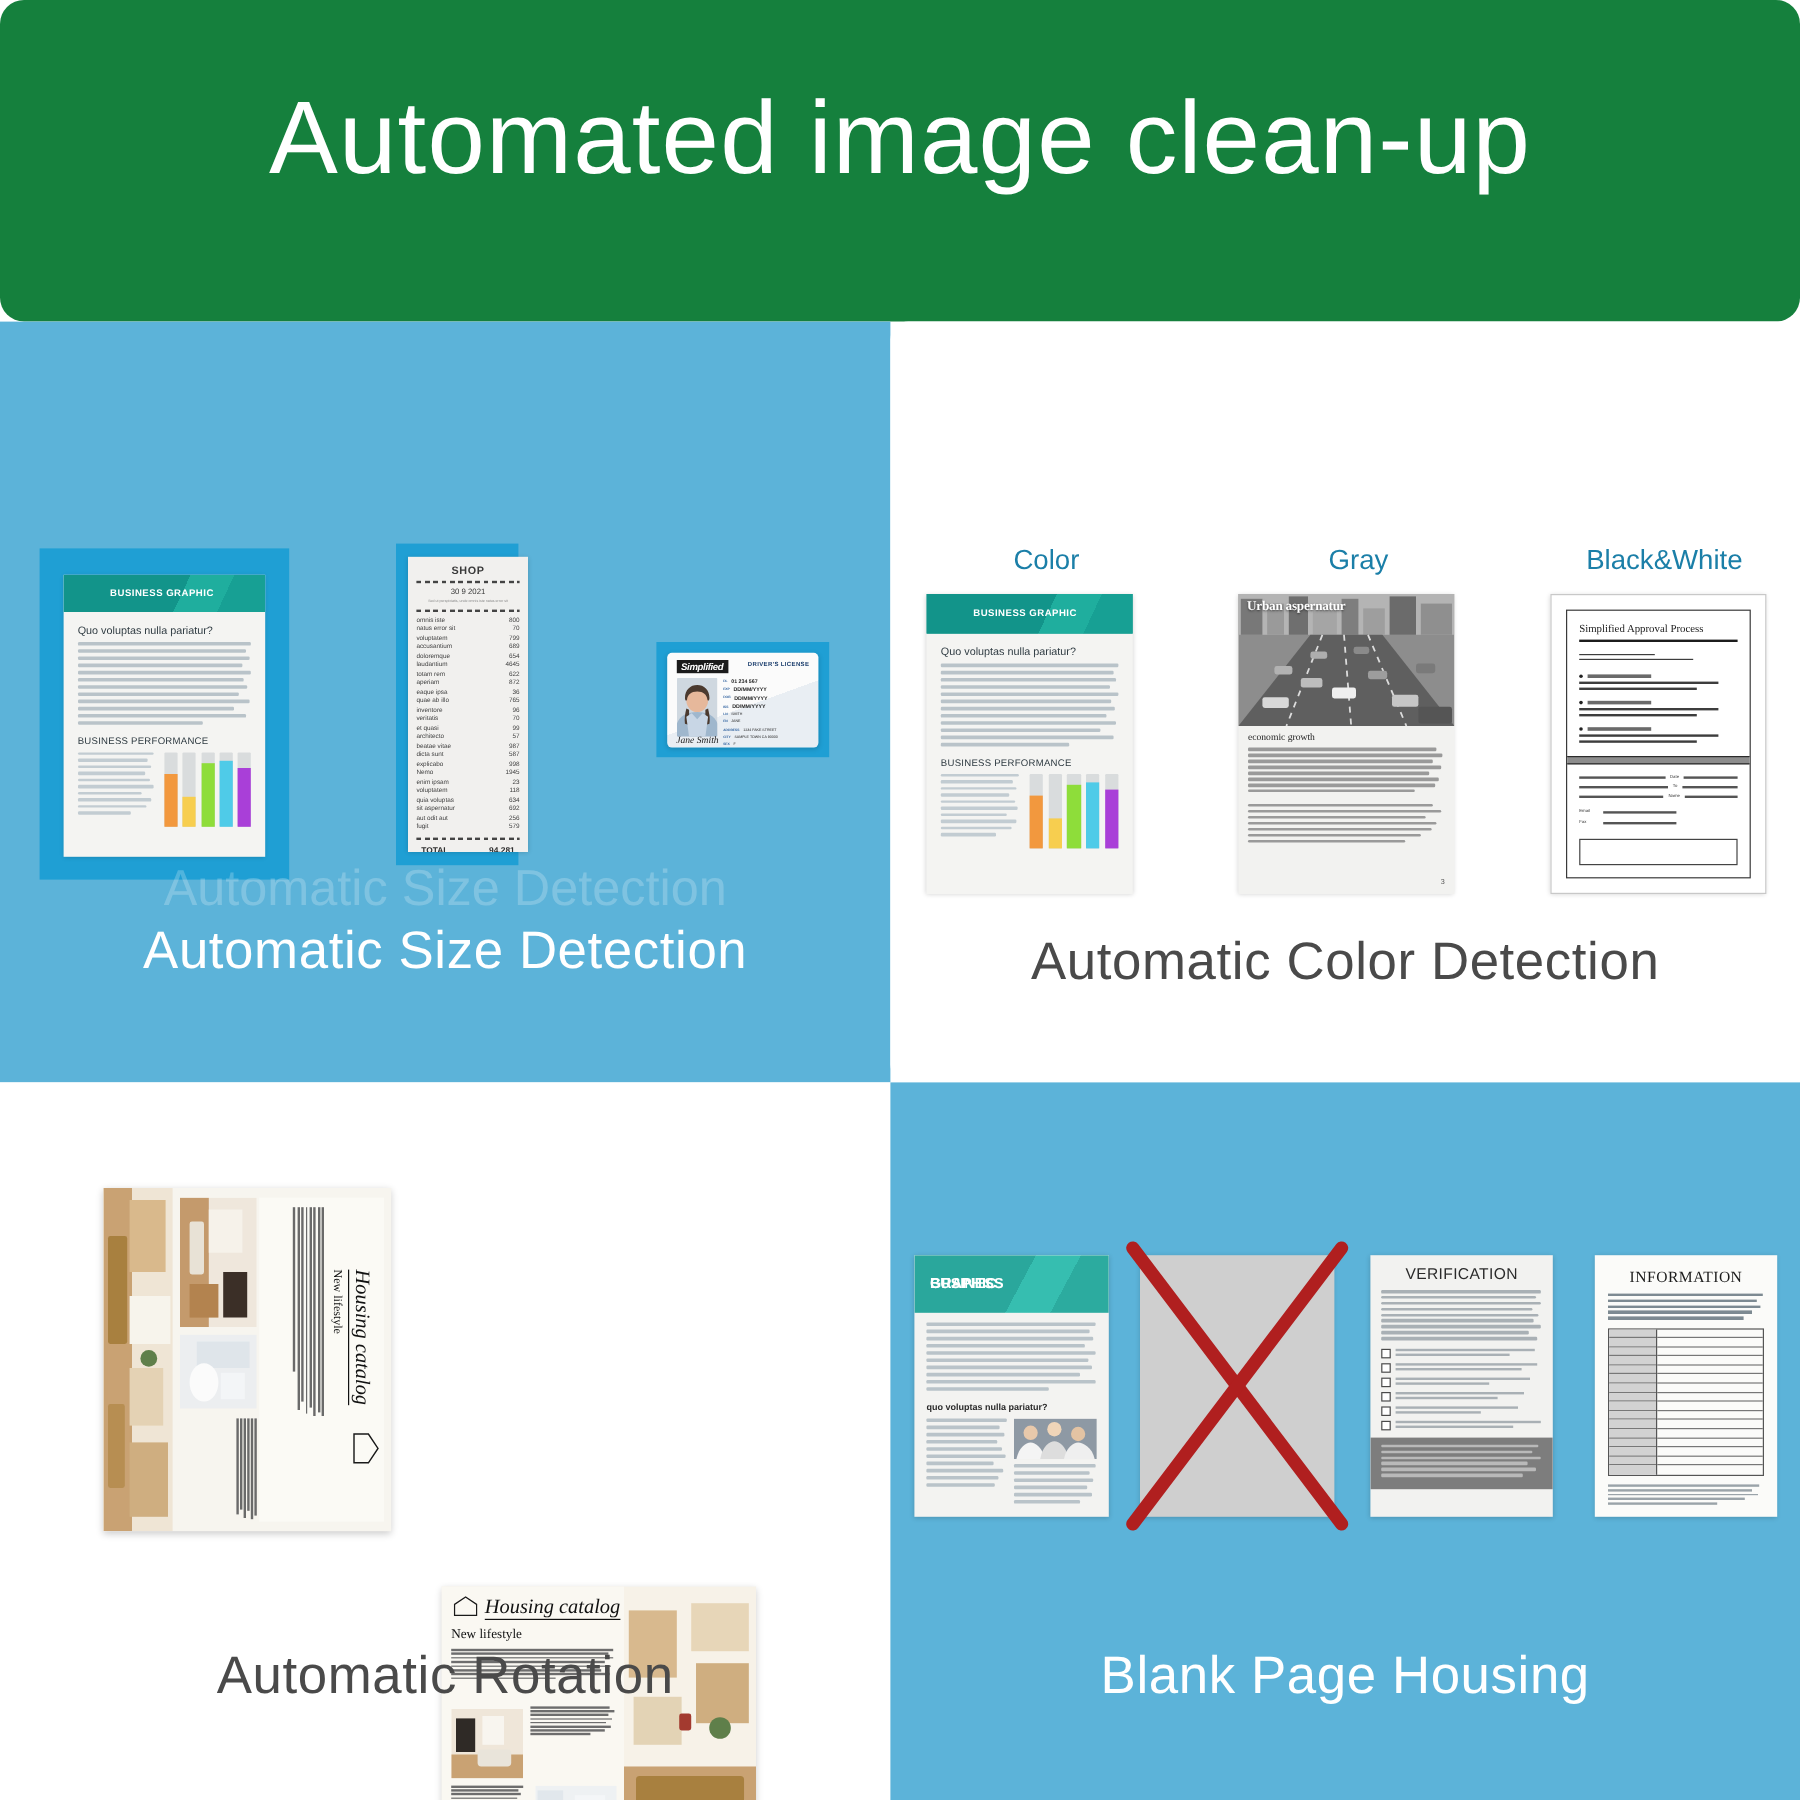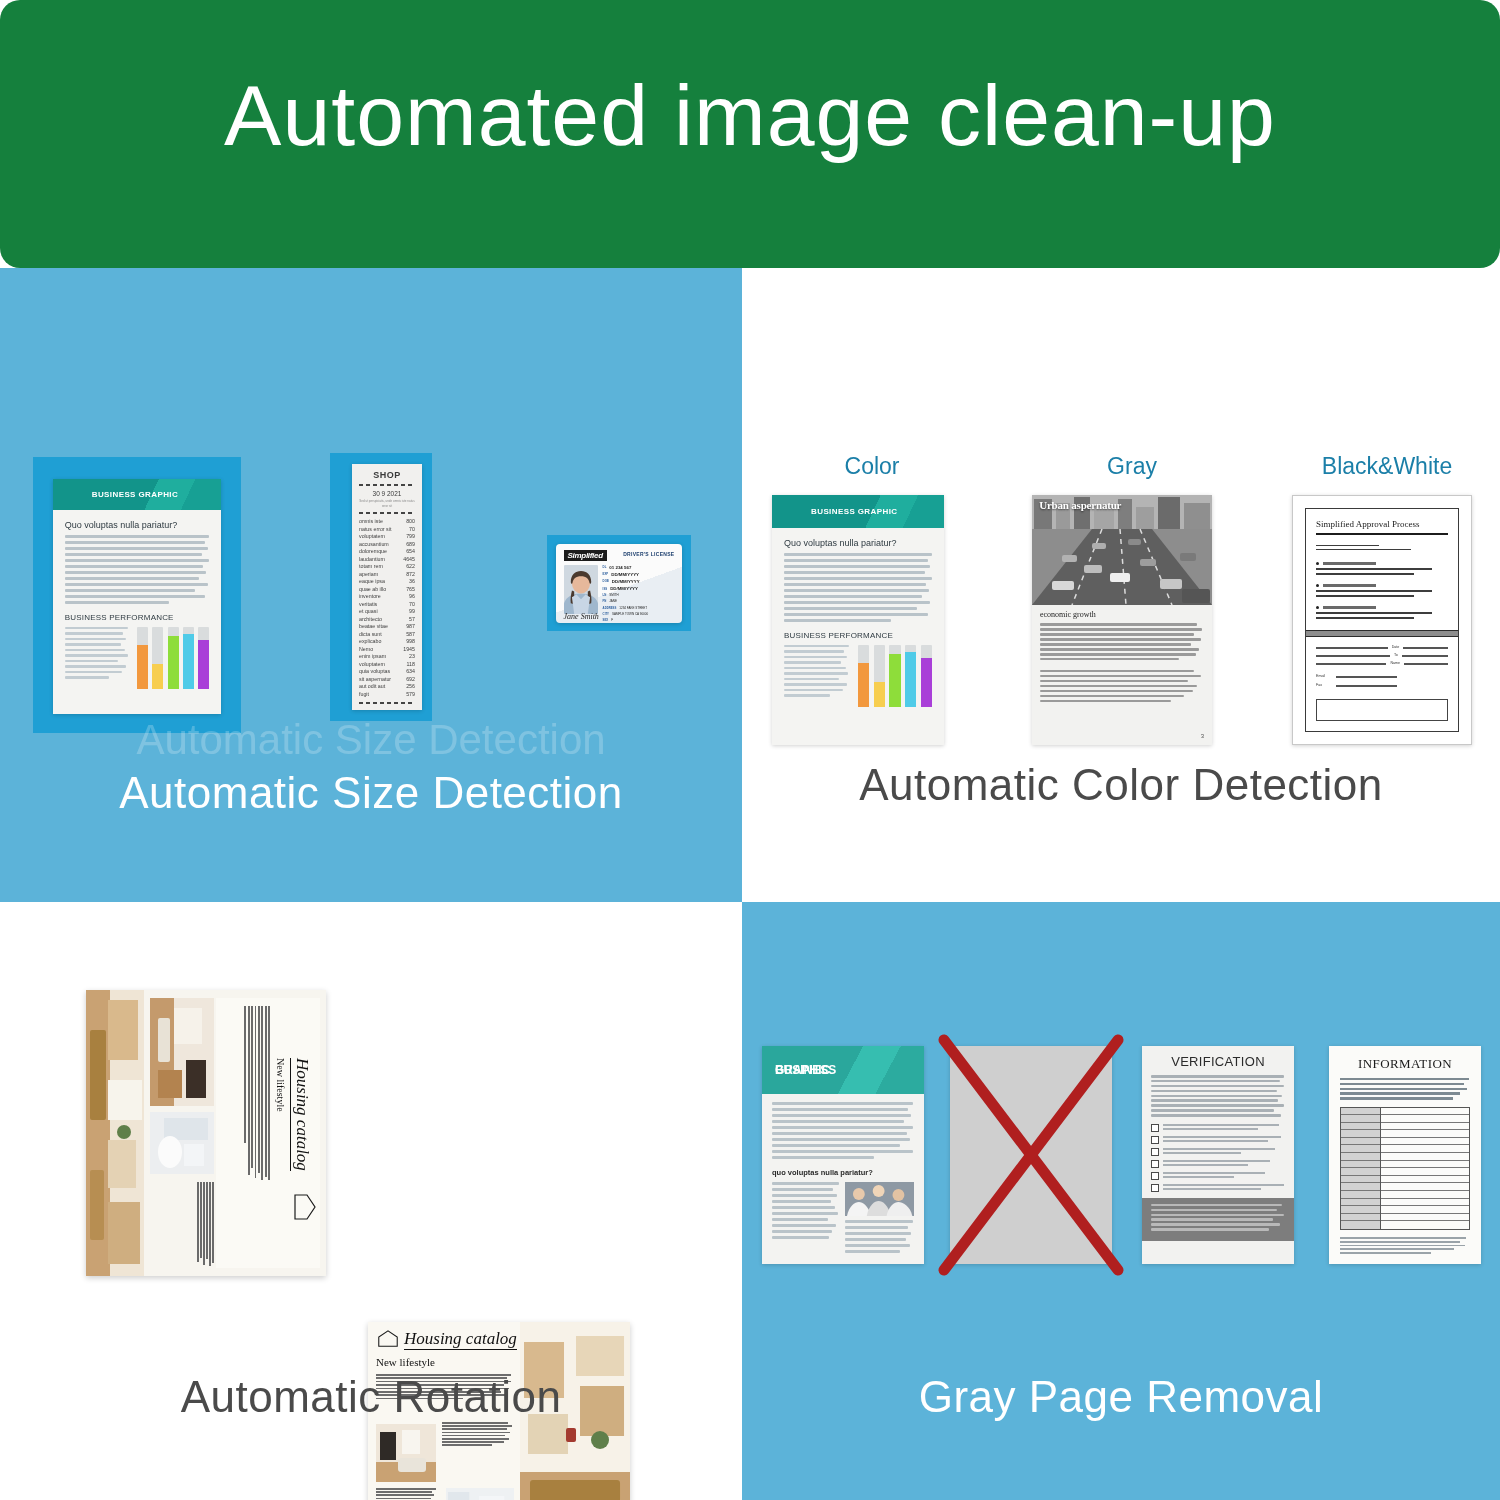--- a/index.html
+++ b/index.html
@@ -36,21 +36,21 @@
 
   .caption {
     position: absolute; width: 100%;
     text-align: center;
     font-size: 44px; font-weight: 400; letter-spacing: 0.5px;
     white-space: nowrap;
   }
   .caption.light { color: #ffffff; }
   .caption.dark  { color: #4a4a4a; }
   .q1 .caption { top: 500px; }
-  .q2 .caption { top: 492px; }
+  .q2 .caption { top: 509px; }
   .q3 .caption { top: 470px; }
   .q4 .caption { top: 470px; }
 
   .ghost {
     position: absolute; width: 100%; text-align: center;
     font-size: 42px; color: rgba(255,255,255,0.22);
     top: 448px; white-space: nowrap;
   }
 
   
@@ -219,21 +219,21 @@
               </div>
             <div class="bar">
                 <i style="height:78%;background:#a93fd8"></i>
               </div>
           </div>
         </div>
       </div>
     </div>
 
     <div class="frame" style="left:330px;top:185px;width:102px;height:268px;"></div>
-    <div class="doc receipt" style="left:352px;top:196px;width:70px;height:246px;">
+    <div class="doc receipt" style="left:340px;top:196px;width:100px;height:246px;">
       <div class="r-shop">SHOP</div>
       <div class="r-dash"></div>
       <div class="r-date">30 9 2021</div>
       <div class="r-sub">Sed ut perspiciatis, unde omnis iste natus error sit</div>
       <div class="r-dash"></div>
       <div id="receipt-items">
           <div class="r-row">
             <span>omnis iste</span>
             <span>800</span>
           </div>
@@ -900,16 +900,16 @@
       <div class="v-foot">
         <div class="v-line" style="width:98%"></div>
           <div class="v-line" style="width:94%"></div>
         <div class="v-line" style="width:99%"></div>
           <div class="v-line" style="width:91%"></div>
         <div class="v-line" style="width:96%"></div>
           <div class="v-line" style="width:88%"></div>
       </div>
     </div>
 
-    <div class="caption light">Gray Page Removal</div>
+    <div class="caption light">Blank Page Housing</div>
   </div>
 
 </div>
 
 </body></html>

